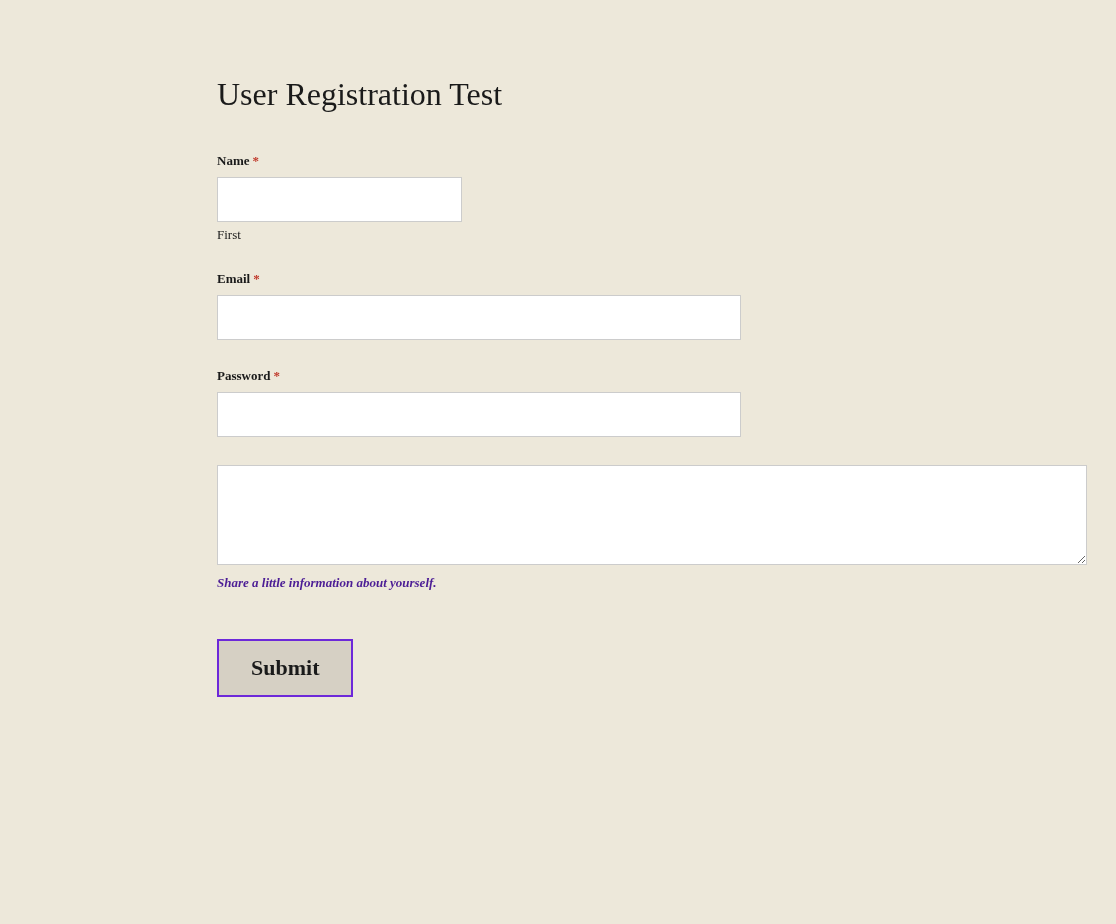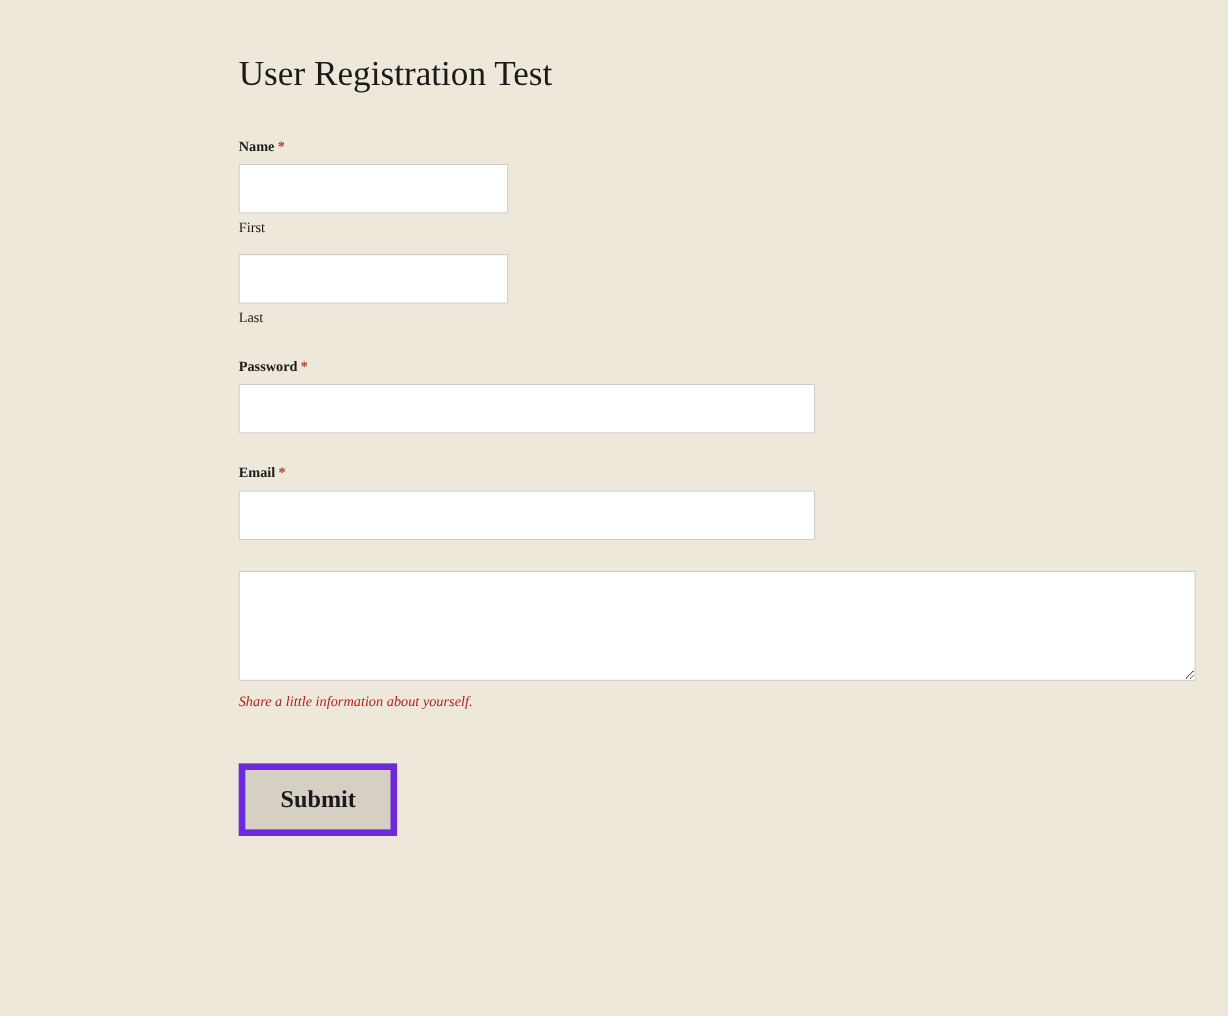--- a/index.html
+++ b/index.html
@@ -18,21 +18,21 @@
     .page-container {
       padding: 40px 0 60px 217px;
       max-width: 900px;
     }
 
     .page-title {
       font-size: 32px;
       font-weight: normal;
       color: #1a1a1a;
       margin-bottom: 40px;
-      margin-top: 8px;
+      margin-top: 36px;
     }
 
     .form-group {
       margin-bottom: 28px;
     }
 
     .field-label {
       display: block;
       font-size: 13px;
       font-weight: bold;
@@ -91,29 +91,30 @@
       border: 1px solid #ccc;
       padding: 8px 10px;
       font-size: 15px;
       font-family: Georgia, serif;
       resize: vertical;
       outline: none;
     }
 
     .hint-text {
       font-size: 13px;
-      color: #b91c1c;
+      color: #4c1d95;
       margin-top: 6px;
       font-style: italic;
+      font-weight: bold;
     }
 
     .submit-button {
       margin-top: 20px;
       background-color: #d6d0c4;
-      border: 6px solid #6d28d9;
+      border: 2px solid #6d28d9;
       padding: 14px 32px;
       font-size: 22px;
       font-weight: bold;
       font-family: Georgia, serif;
       color: #1a1a1a;
       cursor: pointer;
     }
   </style>
 </head>
 <body>
@@ -127,43 +128,39 @@
     
     <div class="form-group">
       <label class="field-label">
         <span>Name</span><span class="required-star">*</span>
       </label>
       <div class="name-row">
         <div class="name-field-wrap">
           <input type="text" class="name-input" value="" style="">
           <span class="sub-label">First</span>
         </div>
-        <div class="name-field-wrap">
-          <input type="text" class="name-input" value="" style="">
-          <span class="sub-label">Last</span>
-        </div>
       </div>
     </div>
 
     
 
     
     <div class="form-group">
       <label class="field-label">
-        <span>Password</span><span class="required-star">*</span>
+        <span>Email</span><span class="required-star">*</span>
       </label>
-      <input type="password" class="full-input" value="" style="">
+      <input type="email" class="full-input" value="" style="">
     </div>
 
     
     <div class="form-group">
       <label class="field-label">
-        <span>Email</span><span class="required-star">*</span>
+        <span>Password</span><span class="required-star">*</span>
       </label>
-      <input type="email" class="full-input" value="" style="">
+      <input type="password" class="full-input" value="" style="">
     </div>
 
     
     <div class="form-group">
       <textarea style=""></textarea>
       <div class="hint-text">Share a little information about yourself.</div>
     </div>
 
     
     <button type="submit" class="submit-button">Submit</button>

